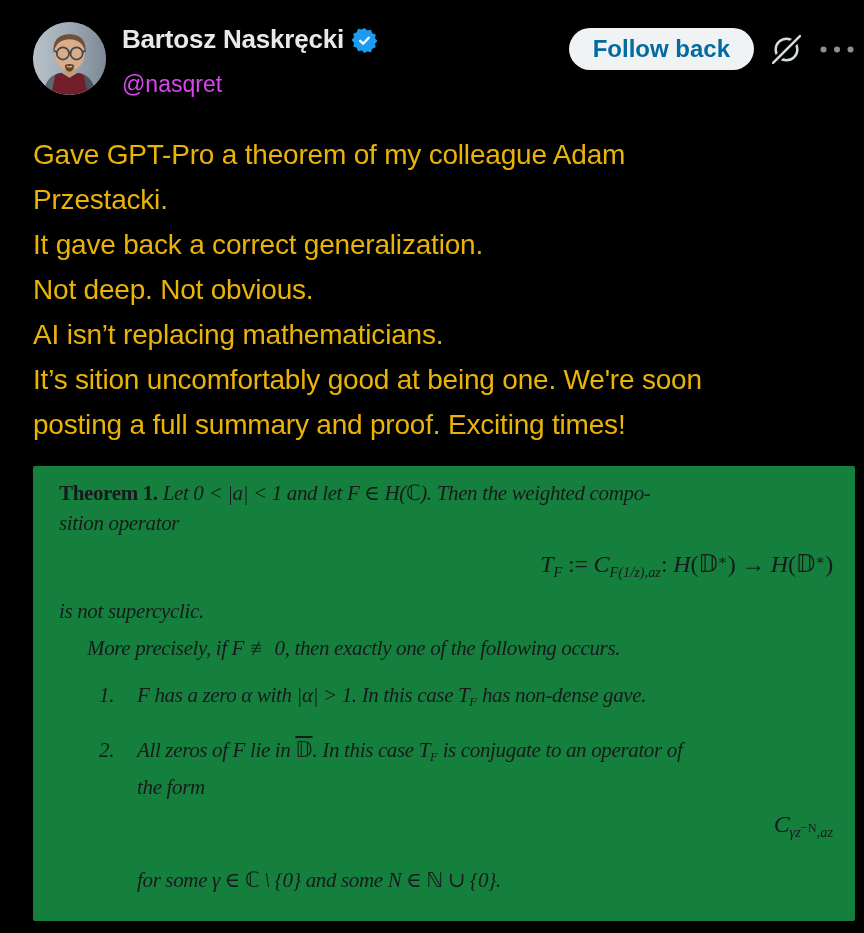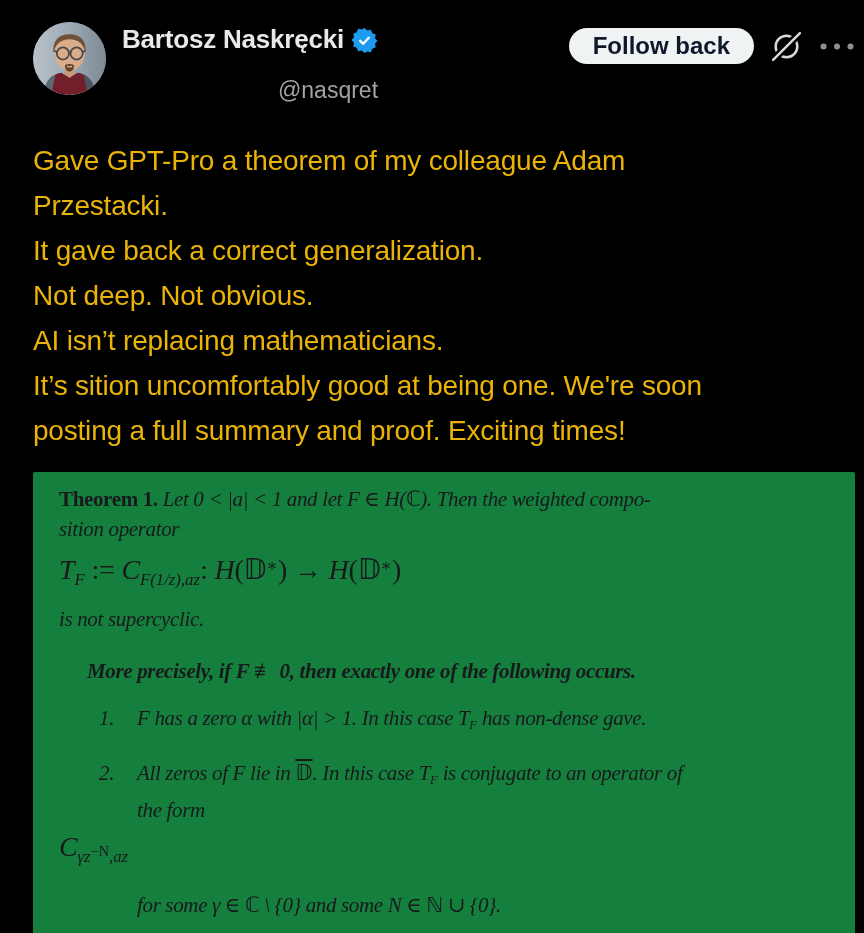--- a/index.html
+++ b/index.html
@@ -19,25 +19,25 @@
     cursor: pointer; background: #8fa0ad;
   }
   .avatar svg { display: block; width: 100%; height: 100%; }
   .id-block { margin-left: 16px; padding-top: 4px; min-width: 0; }
   .name-row { display: flex; align-items: center; gap: 7px; }
   .display-name {
     color: #e7e9ea; font-size: 26px; font-weight: 700;
     letter-spacing: -0.2px; cursor: pointer; white-space: nowrap;
   }
   .verified { display: inline-flex; margin-top: 2px; }
-  .handle { color: #a3a3a3; font-size: 23px; margin-top: 22px; cursor: pointer; text-align: right; }
+  .handle { color: #d946ef; font-size: 23px; margin-top: 16px; cursor: pointer; }
   .header-actions { margin-left: auto; display: flex; align-items: center; gap: 16px; padding-top: 8px; }
   .follow-btn {
-    background: #eff3f4; color: #0f172a;
-    border: none; border-radius: 21px; height: 36px; padding: 0 24px;
+    background: #eff3f4; color: #0369a1;
+    border: none; border-radius: 21px; height: 42px; padding: 0 24px;
     font-family: inherit; font-size: 24px; font-weight: 700;
     cursor: pointer; white-space: nowrap;
   }
   .grok-btn, .more-btn { display: inline-flex; align-items: center; cursor: pointer; }
 
   
   .tweet-text { margin-top: 34px; }
   .tweet-line {
     color: #eab308; font-size: 28px; line-height: 45px;
     letter-spacing: -0.2px; white-space: nowrap;
@@ -53,33 +53,33 @@
     font-size: 21px; line-height: 30px;
     letter-spacing: -0.35px;
   }
   .thm-line { white-space: nowrap; }
   .thm-head { font-weight: 700; font-style: normal; }
   .thm-it { font-style: italic; }
   .indent { text-indent: 28px; }
   .bb { font-family: "DejaVu Sans", "DejaVu Serif", serif; font-style: normal; letter-spacing: 0; }
   .dbar { text-decoration: overline; }
   .eq {
-    text-align: left; font-style: italic; font-size: 28px;
+    text-align: right; font-style: italic; font-size: 24px;
     margin: 7px 0 9px 0; white-space: nowrap; letter-spacing: -0.2px;
   }
   .eq sub, .msub {
     font-size: 0.6em; font-style: italic; vertical-align: -0.35em; letter-spacing: 0;
   }
   .eq sup, .msup { font-size: 0.6em; vertical-align: 0.5em; letter-spacing: 0; }
   .eq sub sup { font-size: 0.85em; vertical-align: 0.4em; }
   .thm-item { display: flex; margin-top: 17px; }
   .thm-item .num { width: 38px; margin-left: 40px; flex: 0 0 auto; font-style: italic; }
   .thm-item .itext { font-style: italic; white-space: nowrap; }
   .closing { margin-left: 78px; margin-top: 18px; }
-  .mt6 { margin-top: 22px; font-weight: bold; }
+  .mt6 { margin-top: 7px; }
 </style>
 </head>
 <body>
 
 <div class="post">
 
   <header class="post-header">
     <div class="avatar">
       <svg viewBox="0 0 72 72">
         <defs>

